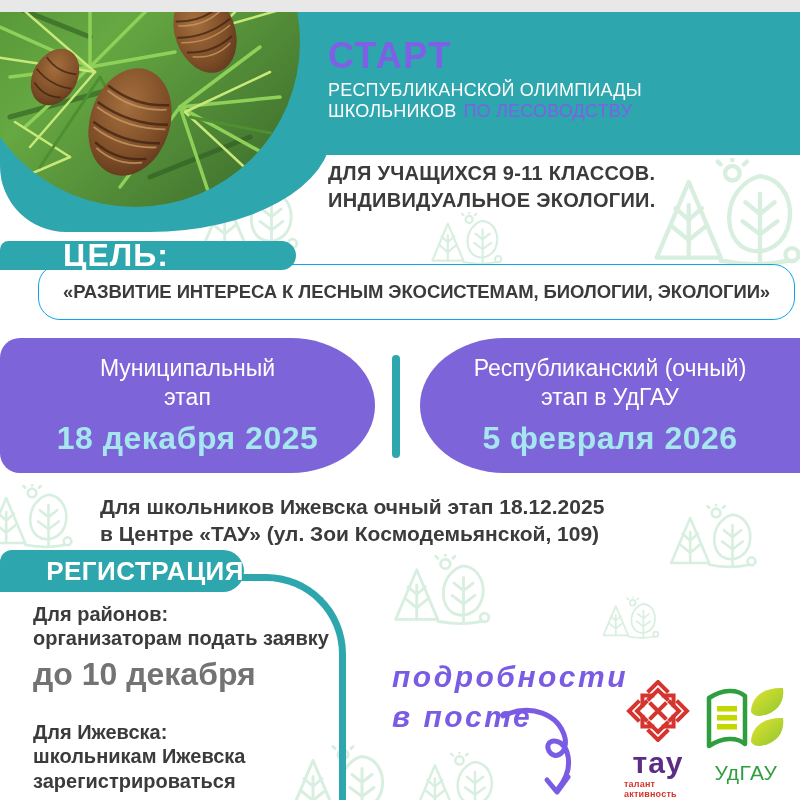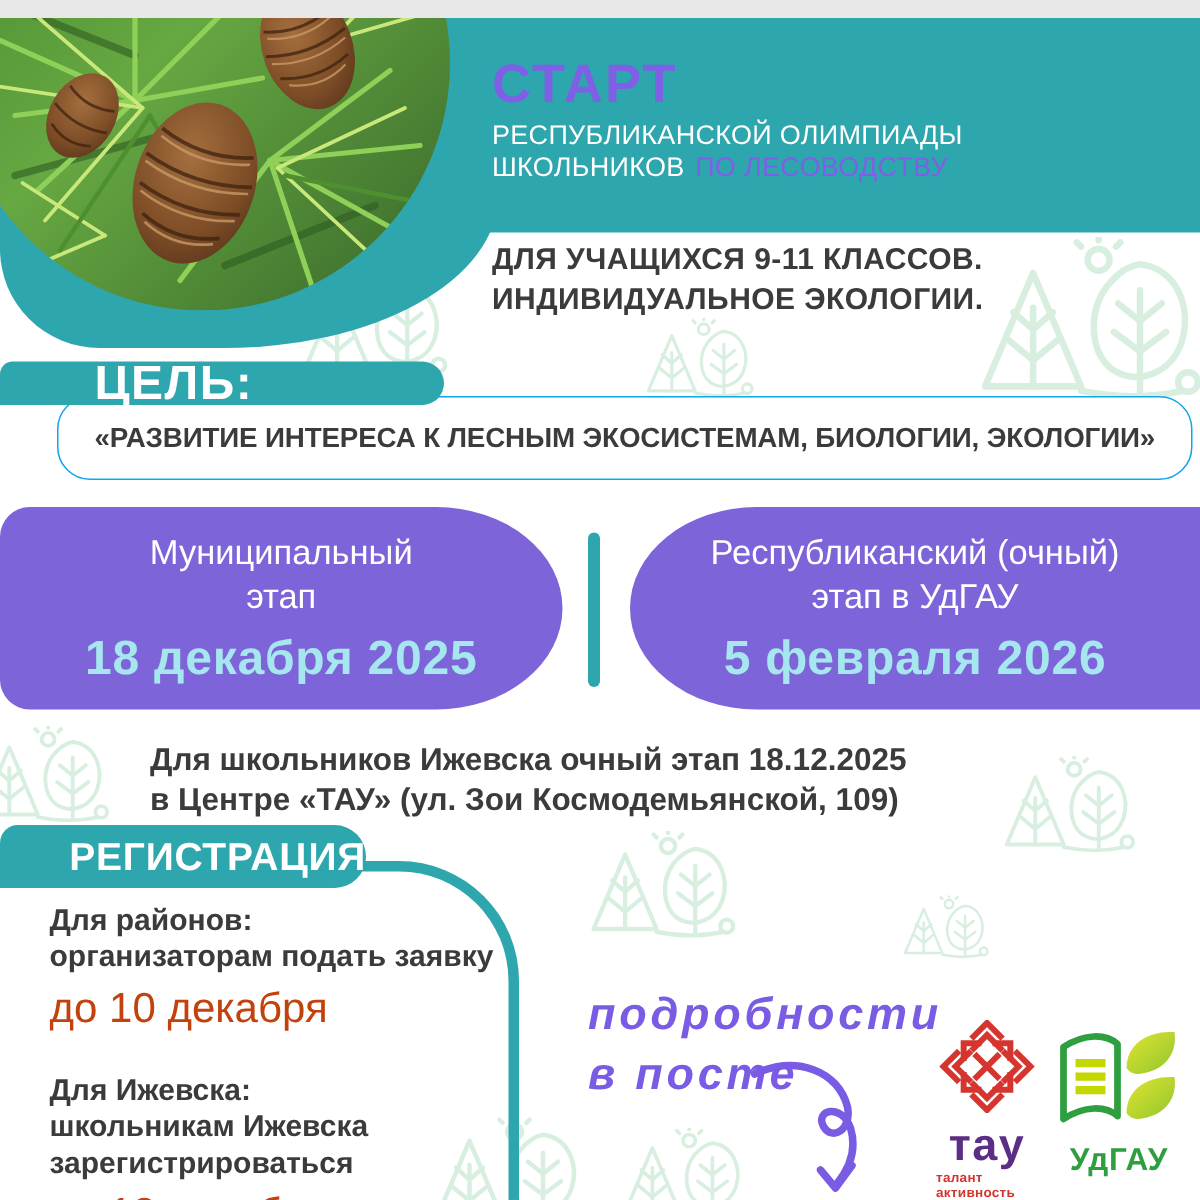--- a/index.html
+++ b/index.html
@@ -44,32 +44,32 @@
     font-size:21px;font-weight:bold;color:#3b3b3b;line-height:1.3;}
   
   .reg-tab{position:absolute;left:0;top:538px;width:244px;height:42px;background:#2ea6ad;
     border-radius:12px 21px 21px 0;z-index:2;display:flex;align-items:center;justify-content:flex-end;}
   .reg-tab-label{color:#fff;font-size:26px;font-weight:bold;margin-left:33px;letter-spacing:0.5px;}
   .reg-line{position:absolute;left:150px;top:562px;width:196px;height:238px;
     border-top:7px solid #2ea6ad;border-right:7px solid #2ea6ad;border-top-right-radius:80px;z-index:1;}
   .reg-items{position:absolute;left:33px;top:590px;width:300px;z-index:2;}
   .reg-item{margin-bottom:27px;}
   .reg-item-line{font-size:20px;font-weight:bold;color:#3b3b3b;line-height:1.22;}
-  .reg-deadline{font-size:28px;font-weight:normal;color:#c2410c;margin-top:5px;}
+  .reg-deadline{font-size:32px;font-weight:bold;color:#737373;margin-top:5px;}
   
   .details-note{position:absolute;left:392px;top:645px;z-index:2;color:#7a5be4;
     font-size:30px;font-weight:bold;font-style:italic;letter-spacing:2.5px;line-height:1.33;}
   .arrow-icon{position:absolute;left:497px;top:688px;width:100px;height:105px;z-index:2;}
   
   .tau-logo{position:absolute;left:610px;top:668px;width:96px;z-index:2;text-align:center;}
   .tau-name{font-size:30px;font-weight:bold;color:#5b2d85;line-height:1;margin-top:2px;letter-spacing:1px;}
   .tau-tagline{font-size:9px;font-weight:bold;color:#d5352e;line-height:1.1;text-align:left;
     margin-left:14px;margin-top:2px;letter-spacing:0.2px;}
   .udgau-logo{position:absolute;left:700px;top:672px;width:92px;z-index:2;text-align:center;}
-  .udgau-name{font-size:21px;font-weight:bold;color:#2f9e3f;margin-top:1px;letter-spacing:0.5px;}
+  .udgau-name{font-size:21px;font-weight:normal;color:#2f9e3f;margin-top:1px;letter-spacing:0.5px;}
 </style>
 </head>
 <body>
 
 <div class="poster">
 
   <svg width="0" height="0" style="position:absolute">
     <defs>
       <g id="forest" fill="none" stroke="#d8efe0" stroke-width="3" stroke-linecap="round" stroke-linejoin="round">
         <path d="M28,16 L50,68 L6,68 Z"></path>

